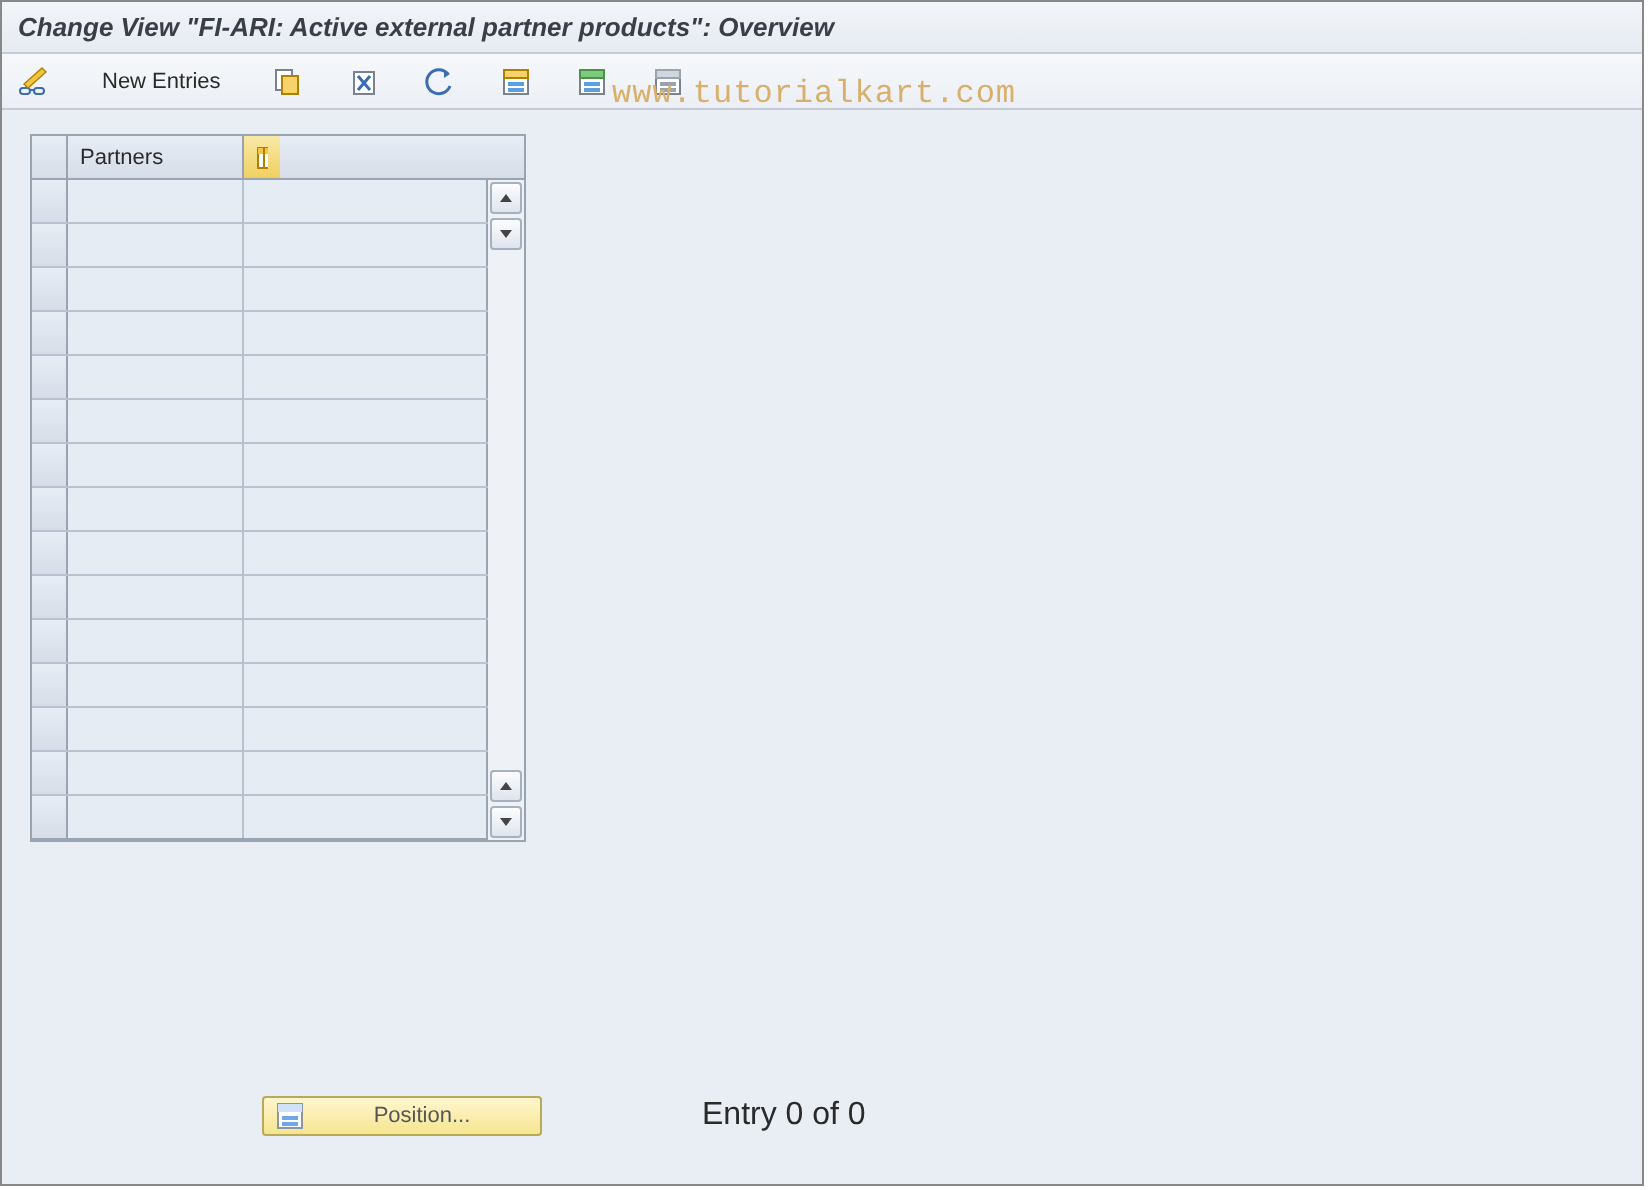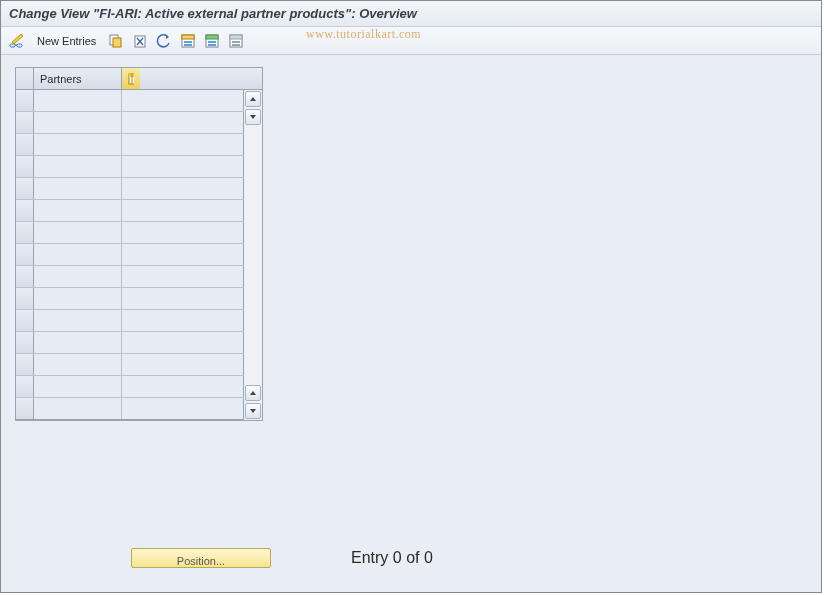--- a/index.html
+++ b/index.html
@@ -35,45 +35,45 @@
       color: #3a3f47;
     }
     
     .toolbar {
       height: 28px;
       background: linear-gradient(#f6f8fb,#ebeff5);
       border-bottom: 1px solid #c6ccd6;
       display: flex;
       align-items: center;
       padding: 0 6px;
-      gap: 4px;
+      gap: 18px;
       position: relative;
     }
     .tb-btn {
       height: 20px;
       min-width: 20px;
       display: flex;
       align-items: center;
       justify-content: center;
       border-radius: 3px;
       cursor: pointer;
     }
     .new-entries {
       padding: 0 6px;
       font-size: 11px;
       color: #2a2a2a;
       gap: 4px;
     }
     .watermark {
       position: absolute;
       left: 305px;
-      top: 0;
-      font-size: 12px;
+      top: 11px;
+      font-size: 16px;
       color: #d8b06a;
-      font-family: Liberation Serif, serif;
+      font-family: Liberation Mono, monospace;
       letter-spacing: 0.5px;
       pointer-events: none;
     }
     
     .main {
       position: absolute;
       top: 56px;
       left: 0;
       right: 0;
       bottom: 0;
@@ -169,21 +169,20 @@
       background: linear-gradient(#fff6cf,#f6e58f);
       border: 1px solid #b9aa55;
       border-radius: 2px;
       display: flex;
       align-items: center;
       padding: 0 6px;
       gap: 6px;
       cursor: pointer;
       color: #555;
       font-size: 11px;
-      flex-direction: column;
     }
     .pos-btn .lbl { flex:1; text-align:center; }
     .entry-text { color: #2a2a2a; font-size: 16px; }
     svg { display:block; }
   </style>
 </head>
 <body>
 
 <div class="frame">
 

